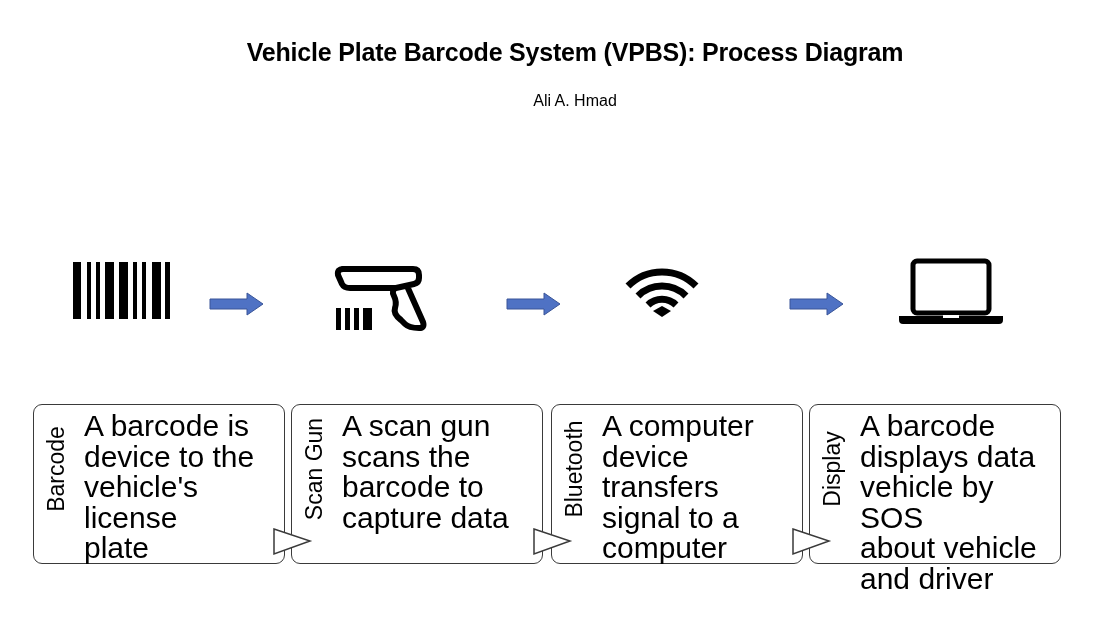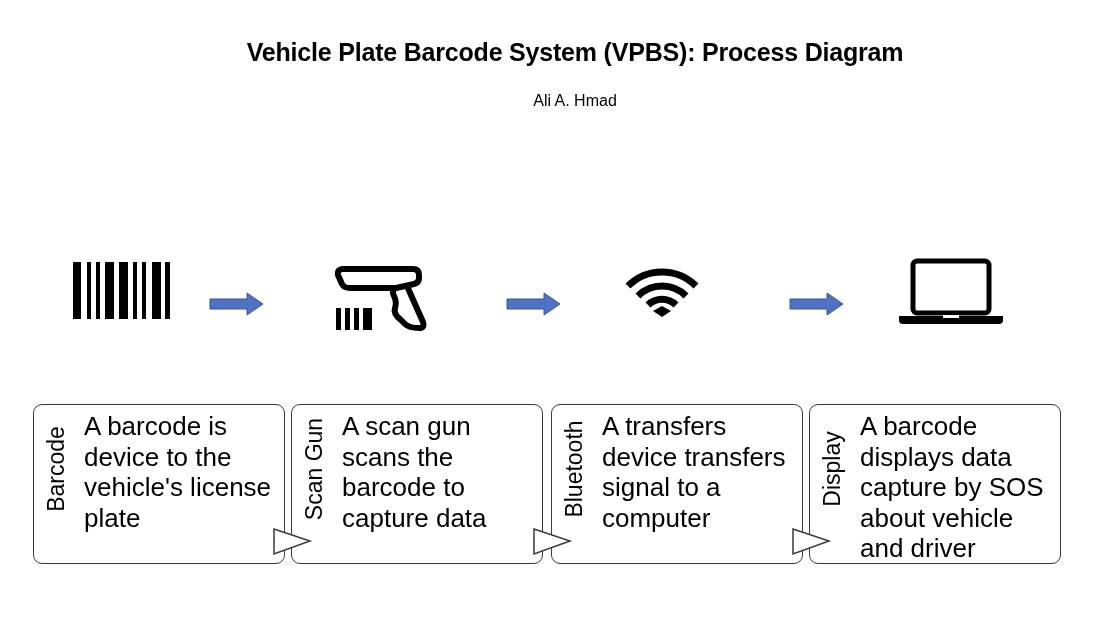--- a/index.html
+++ b/index.html
@@ -10,21 +10,21 @@
     .author { position: absolute; left: 0; width: 1150px; top: 92px; text-align: center;
               font-size: 16px; }
     .icon { position: absolute; }
     .arrow { position: absolute; }
     .step-box { position: absolute; top: 404px; height: 160px; border: 1.5px solid #3a3a3a;
                 border-radius: 9px; background: #fff; box-sizing: border-box; }
     .step-label { position: absolute; left: 8px; width: 28px; top: 6px; height: 116px;
                   display: flex; align-items: center; justify-content: center; }
     .step-label span { display: block; transform: rotate(-90deg); white-space: nowrap;
                        font-size: 23px; line-height: 28px; }
-    .step-desc { position: absolute; left: 50px; top: 6px; right: 6px; font-size: 26px;
+    .step-desc { position: absolute; left: 50px; top: 6px; right: 6px; font-size: 30px;
                  line-height: 30.5px; }
     .connector { position: absolute; }
   </style>
 </head>
 <body>
 
 <div class="title">Vehicle Plate Barcode System (VPBS): Process Diagram</div>
 <div class="author">Ali A. Hmad</div>
 
 <svg class="icon" style="left:73px;top:262px" width="100" height="58" viewBox="0 0 100 58">
@@ -95,35 +95,35 @@
     <div>barcode to</div>
     <div>capture data</div>
   </div>
 </div>
 
 <div class="step-box" style="left:551px;width:252px;">
   <div class="step-label">
       <span>Bluetooth</span>
     </div>
   <div class="step-desc">
-    <div>A transfers</div>
+    <div>A computer</div>
     <div>device transfers</div>
     <div>signal to a</div>
     <div>computer</div>
   </div>
 </div>
 
 <div class="step-box" style="left:809px;width:252px;">
   <div class="step-label">
       <span>Display</span>
     </div>
   <div class="step-desc">
     <div>A barcode</div>
     <div>displays data</div>
-    <div>capture by SOS</div>
+    <div>vehicle by SOS</div>
     <div>about vehicle</div>
     <div>and driver</div>
   </div>
 </div>
 
 <svg class="connector" style="left:272px;top:527px" width="44" height="30" viewBox="0 0 44 30">
   <polygon points="2,2 38,14 2,27" fill="#fff" stroke="#3a3a3a" stroke-width="1.5"></polygon>
 </svg>
 <svg class="connector" style="left:532px;top:527px" width="44" height="30" viewBox="0 0 44 30">
   <polygon points="2,2 38,14 2,27" fill="#fff" stroke="#3a3a3a" stroke-width="1.5"></polygon>

